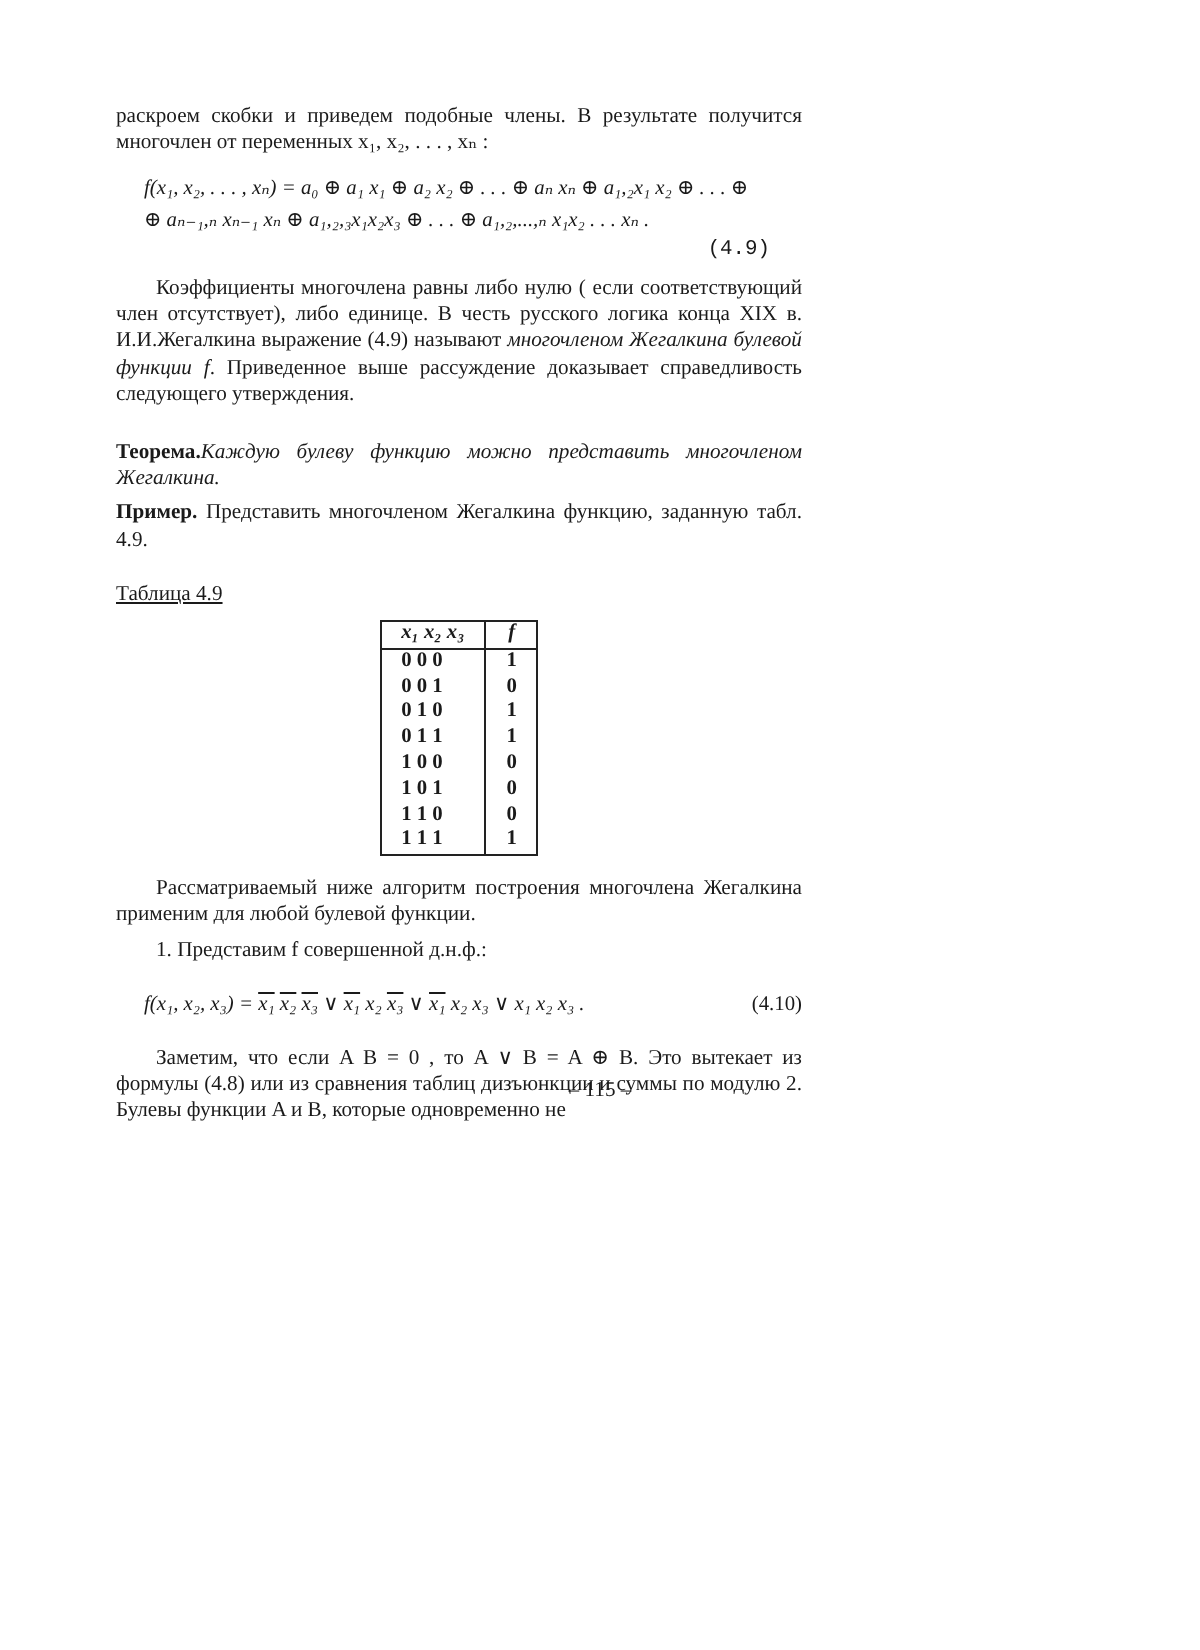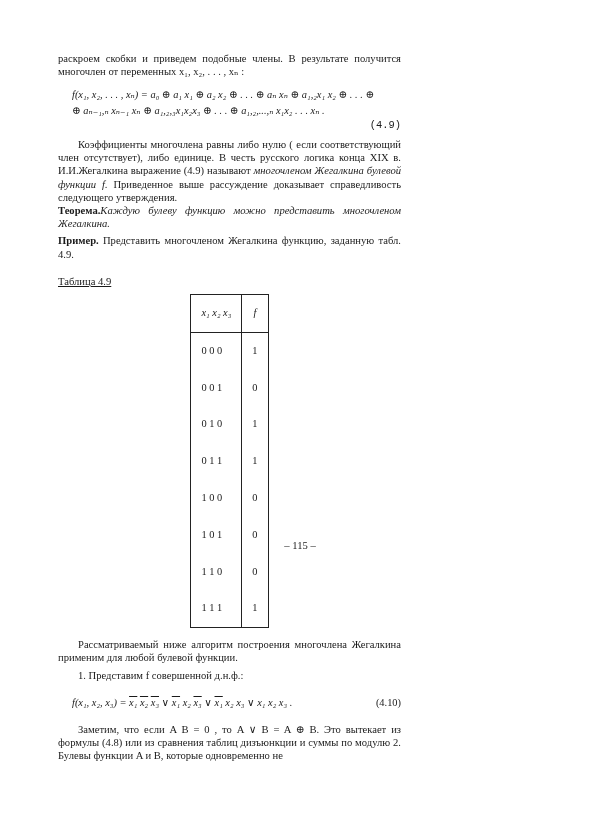--- a/index.html
+++ b/index.html
@@ -2,29 +2,29 @@
 <html><head>
 <meta charset="utf-8">
 <style>
   html, body { margin:0; padding:0; background:#ffffff; }
   body { width:600px; height:825px; position:relative; overflow:hidden;
          font-family:"Liberation Serif","DejaVu Serif",serif; color:#1a1a1a; }
   .page { position:absolute; left:58px; top:52px; width:343px; font-size:10.6px; line-height:13.2px; }
   .p { text-align:justify; margin:0; }
   .indent { text-indent:20px; }
   .m { font-style:italic; }
-  .formula { margin:10px 0 0 0; white-space:nowrap; font-size:10.4px; }
+  .formula { margin:10px 16px 0 0; white-space:nowrap; font-size:10.4px; }
   .formula .l1 { padding-left:14px; }
   .formula .l2 { padding-left:14px; margin-top:2px; }
   .eqnum { text-align:right; margin-top:2px;font-family:Liberation Mono, monospace; }
   .bold { font-weight:bold; }
   .ital { font-style:italic; }
   .caption { margin-top:14px; font-size:10.6px;text-decoration:underline; }
   table.tt { border-collapse:collapse; margin:6px auto 0 auto; font-size:10.4px; }
-  table.tt td, table.tt th { padding:12px 10px; line-height:12.8px; font-weight:normal; }
+  table.tt td, table.tt th { padding:0 10px; line-height:12.8px; font-weight:bold; }
   table.tt { border:1px solid #222; }
   table.tt th { border-bottom:1px solid #222; }
   table.tt .sep { border-left:1px solid #222; }
   .eq2 { margin:14px 0 0 14px; white-space:nowrap; display:flex; justify-content:space-between; font-size:10.4px;align-items:flex-end; }
   .ov { text-decoration:overline; }
   .pagenum { position:absolute; top:540px; left:0; width:600px; text-align:center; font-size:10.6px; }
 </style>
 </head>
 <body>
 
@@ -32,21 +32,21 @@
   <p class="p">раскроем скобки и приведем подобные члены. В результате получится многочлен от переменных  x₁, x₂, . . . , xₙ  :</p>
 
   <div class="formula">
     <div class="l1 m">f(x₁, x₂, . . . , xₙ) = a₀ ⊕ a₁ x₁ ⊕ a₂ x₂ ⊕ . . . ⊕ aₙ xₙ ⊕ a₁,₂x₁ x₂ ⊕ . . . ⊕</div>
     <div class="l2 m">⊕ aₙ₋₁,ₙ xₙ₋₁ xₙ ⊕ a₁,₂,₃x₁x₂x₃ ⊕ . . . ⊕ a₁,₂,...,ₙ x₁x₂ . . . xₙ .</div>
     <div class="eqnum">(4.9)</div>
   </div>
 
   <p class="p indent" style="margin-top:6px;"><span>Коэффициенты многочлена равны либо нулю ( если соответствующий член отсутствует), либо единице. В честь русского логика конца XIX в. И.И.Жегалкина выражение (4.9) называют </span><span class="ital">многочленом Жегалкина булевой функции  f</span><span>. Приведенное выше рассуждение доказывает справедливость следующего утверждения.</span></p>
 
-  <p class="p" style="margin-top:0;"><span class="bold">Теорема.</span><span class="ital">Каждую булеву функцию можно представить многочленом Жегалкина.</span></p>
+  <p class="p" style="margin-top:16px;"><span class="bold">Теорема.</span><span class="ital">Каждую булеву функцию можно представить многочленом Жегалкина.</span></p>
 
   <p class="p" style="margin-top:4px;"><span class="bold">Пример.</span><span> Представить многочленом Жегалкина функцию, заданную табл. 4.9.</span></p>
 
   <div class="caption">Таблица 4.9</div>
   <table class="tt">
     <thead>
       <tr>
         <th class="m">x₁ x₂ x₃</th>
         <th class="m sep">f</th>
       </tr>

